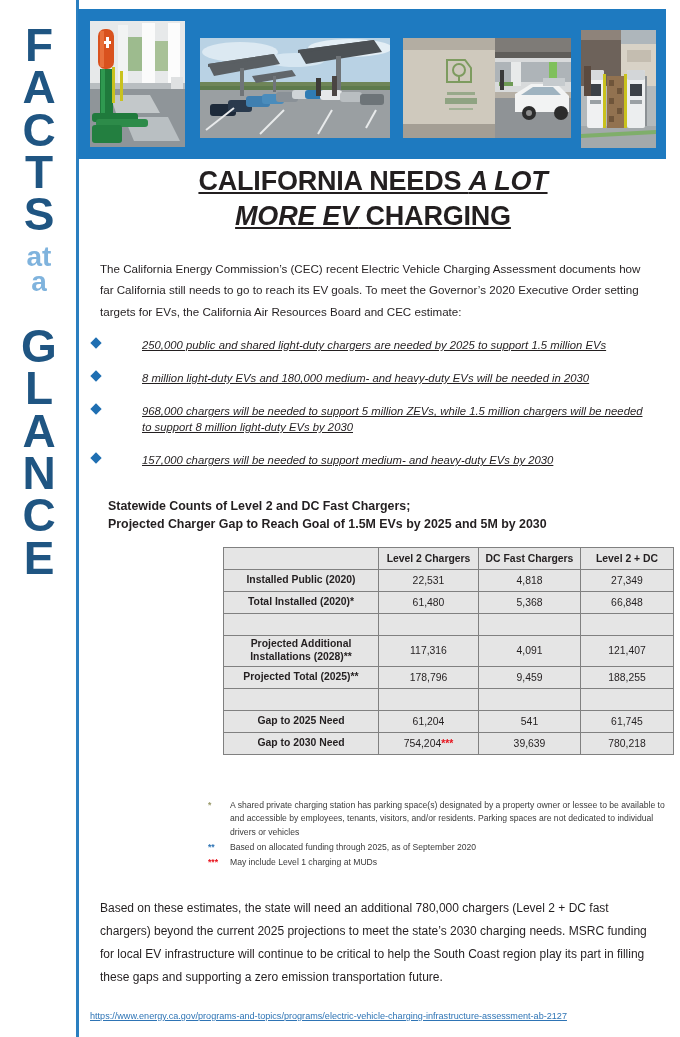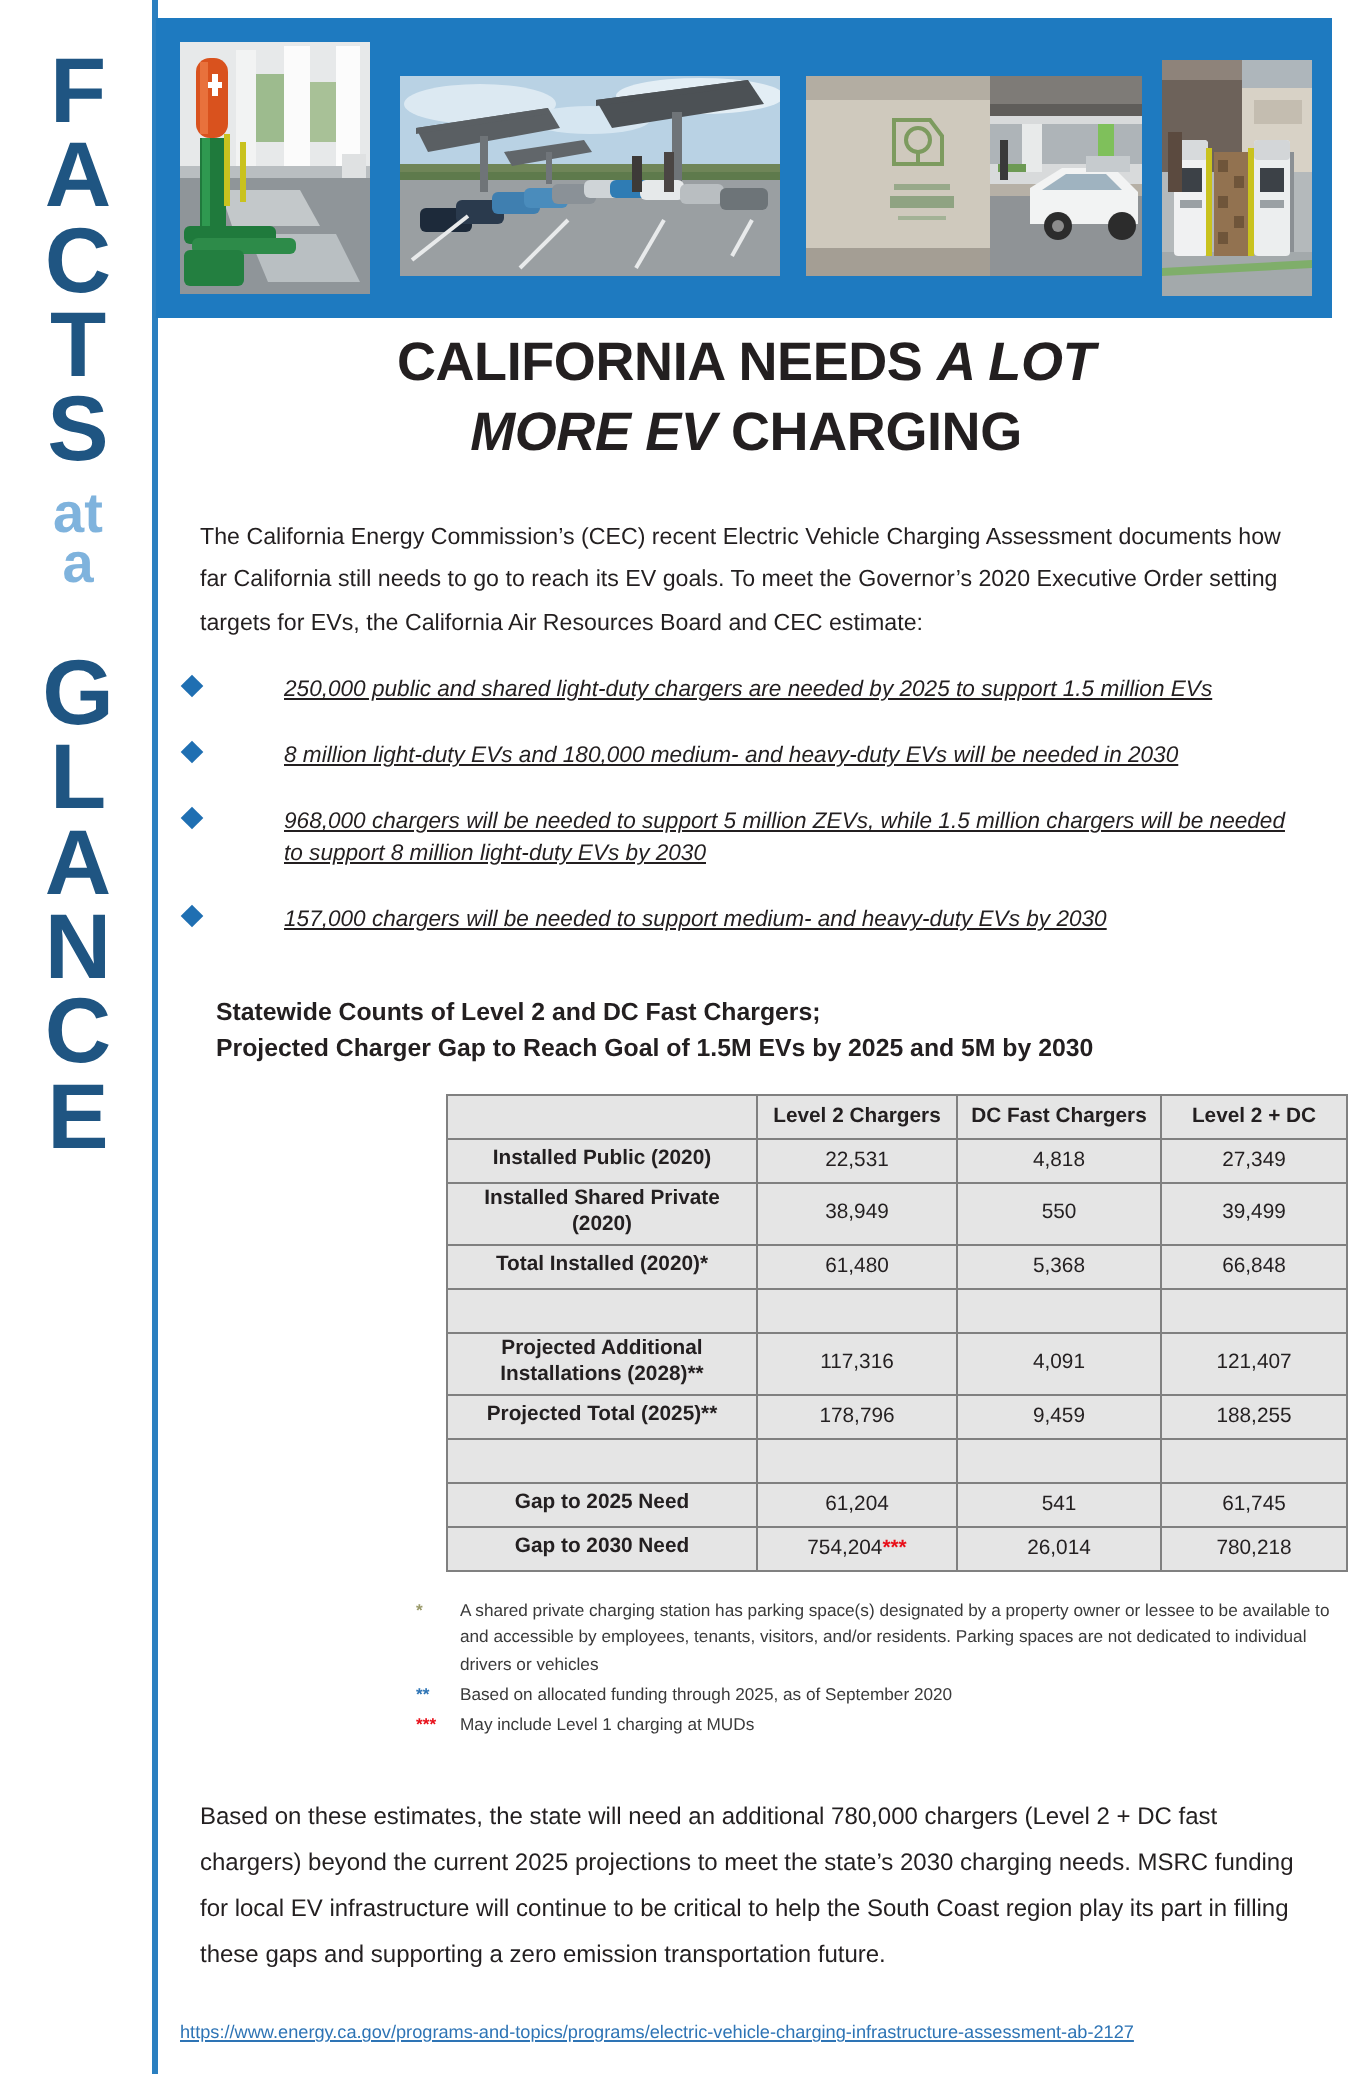--- a/index.html
+++ b/index.html
@@ -89,20 +89,21 @@
   #title {
     position: absolute;
     left: 12px; top: 164px;
     width: 566px;
     text-align: center;
     font-size: 27px;
     font-weight: bold;
     line-height: 1.28;
     letter-spacing: -0.2px;
     color: #231f20;
+    text-decoration: underline;
   }
   #title i { font-style: italic; }
 
   
   #intro {
     position: absolute;
     left: 22px; top: 258px;
     width: 556px;
     font-size: 11.6px;
     line-height: 1.85;
@@ -439,26 +440,20 @@
           <td class="hdr">Level 2 + DC</td>
         </tr>
 
         <tr>
           <td class="lbl g-green">Installed Public (2020)</td>
           <td>22,531</td>
           <td>4,818</td>
           <td>27,349</td>
         </tr>
 
-        <tr>
-          <td class="lbl g-green">Installed Shared Private (2020)</td>
-          <td>38,949</td>
-          <td>550</td>
-          <td>39,499</td>
-        </tr>
 
         <tr>
           <td class="lbl g-green">Total Installed (2020)*</td>
           <td>61,480</td>
           <td>5,368</td>
           <td>66,848</td>
         </tr>
 
         <tr>
           <td class="blank"></td>
@@ -491,21 +486,21 @@
         <tr>
           <td class="lbl g-red">Gap to 2025 Need</td>
           <td>61,204</td>
           <td>541</td>
           <td>61,745</td>
         </tr>
 
         <tr>
           <td class="lbl g-red">Gap to 2030 Need</td>
           <td><span>754,204<span class="ast-red">***</span></span></td>
-          <td>26,014</td>
+          <td>39,639</td>
           <td>780,218</td>
         </tr>
       </tbody>
     </table>
   </div>
 
   <div id="notes">
     <div class="note">
       <span class="mk mk-1">*</span>
       <span>A shared private charging station has parking space(s) designated by a property owner or lessee to be available to and accessible by employees, tenants, visitors, and/or residents. Parking spaces are not dedicated to individual drivers or vehicles</span>

